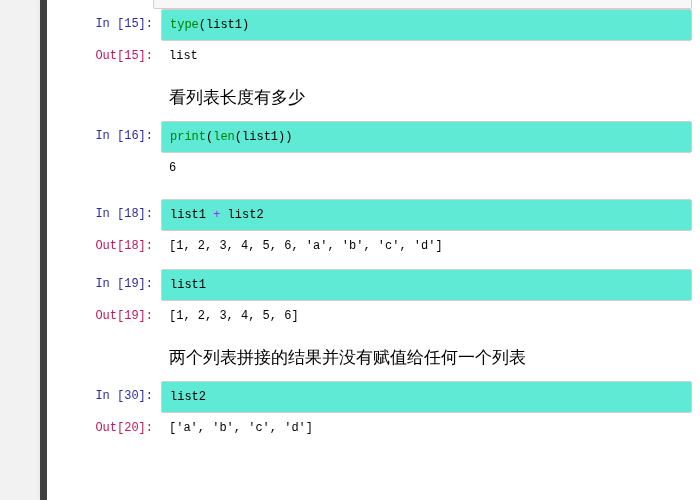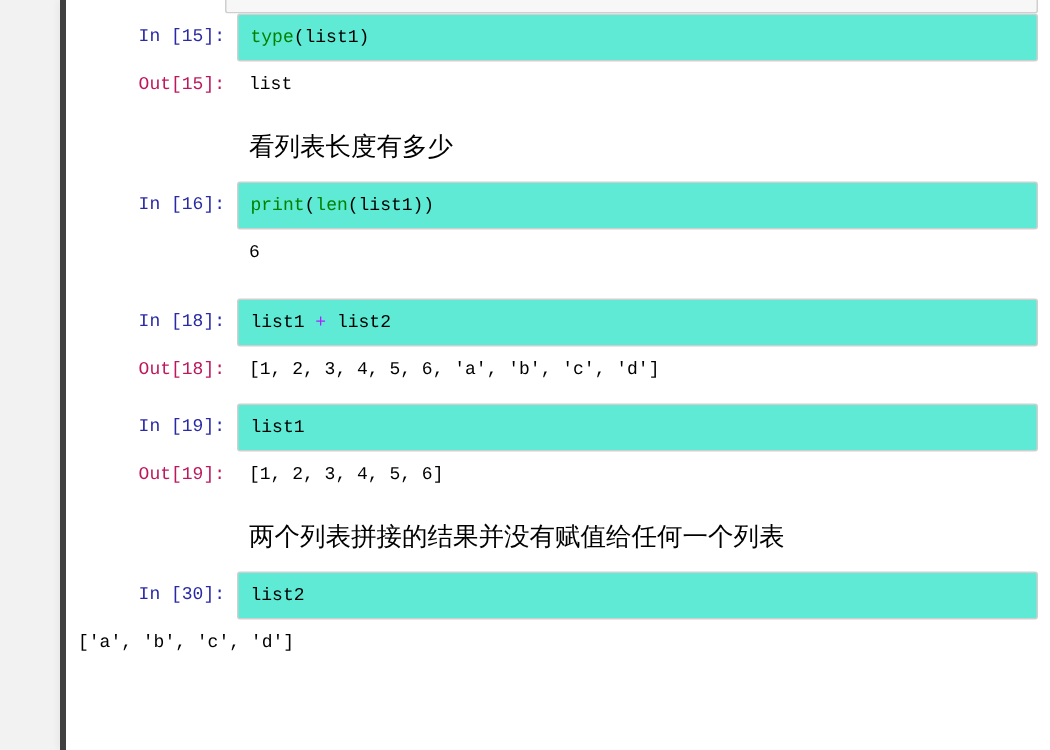--- a/index.html
+++ b/index.html
@@ -7,21 +7,21 @@
     padding: 0;
     background: #f2f2f2;
     font-family: "Consolas", "Courier New", monospace;
     font-size: 12px;
     color: #000;
   }
   .page {
     background: #fff;
     margin-left: 40px;
     min-height: 500px;
-    border-left: 4px solid #404040;
+    border-left: 7px solid #404040;
     box-shadow: -2px 0 4px rgba(0,0,0,0.04);
   }
   .cell {
     display: flex;
     align-items: flex-start;
   }
   .prompt {
     width: 106px;
     text-align: right;
     padding: 6px 8px 6px 0;
@@ -126,17 +126,18 @@
         <div class="prompt"></div>
         <div class="content markdown">两个列表拼接的结果并没有赋值给任何一个列表</div>
       </div>
       <div class="cell">
         <div class="prompt in-prompt">In  [30]:</div>
         <div class="content codebox">
           <pre>list2</pre>
         </div>
       </div>
       <div class="cell">
+        <div class="prompt out-prompt">Out[20]:</div>
         <div class="content">['a', 'b', 'c', 'd']</div>
       </div>
       <div style="height: 8px;"></div>
     </div>
 </div>
 
 </body></html>

